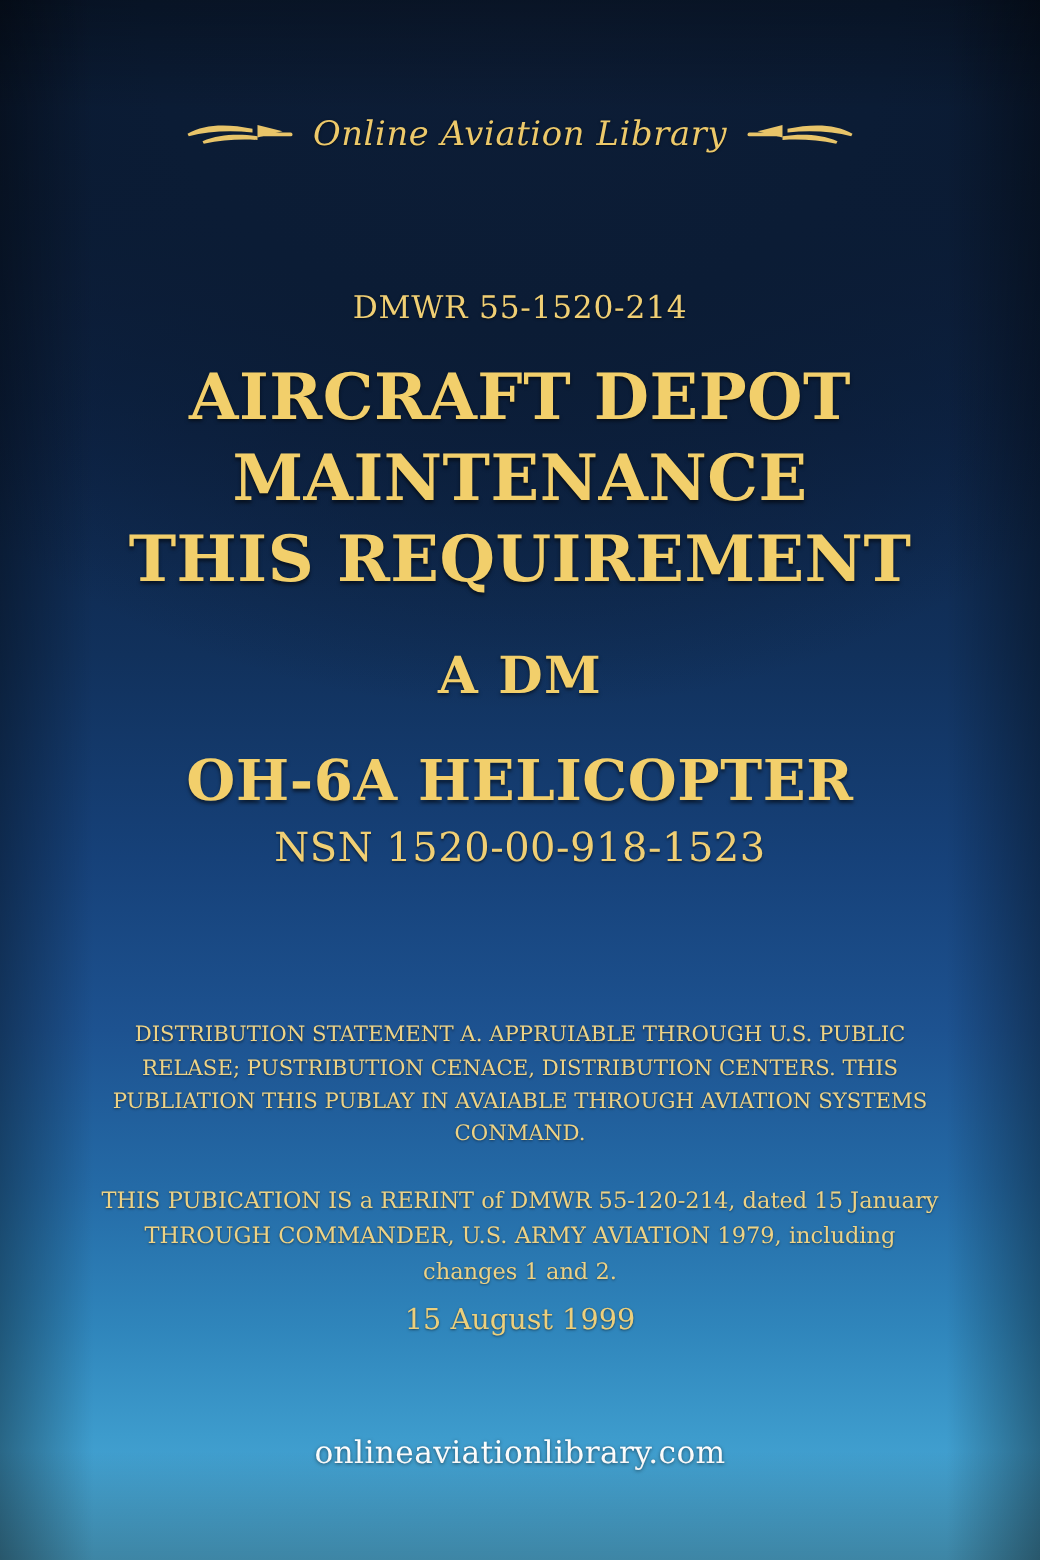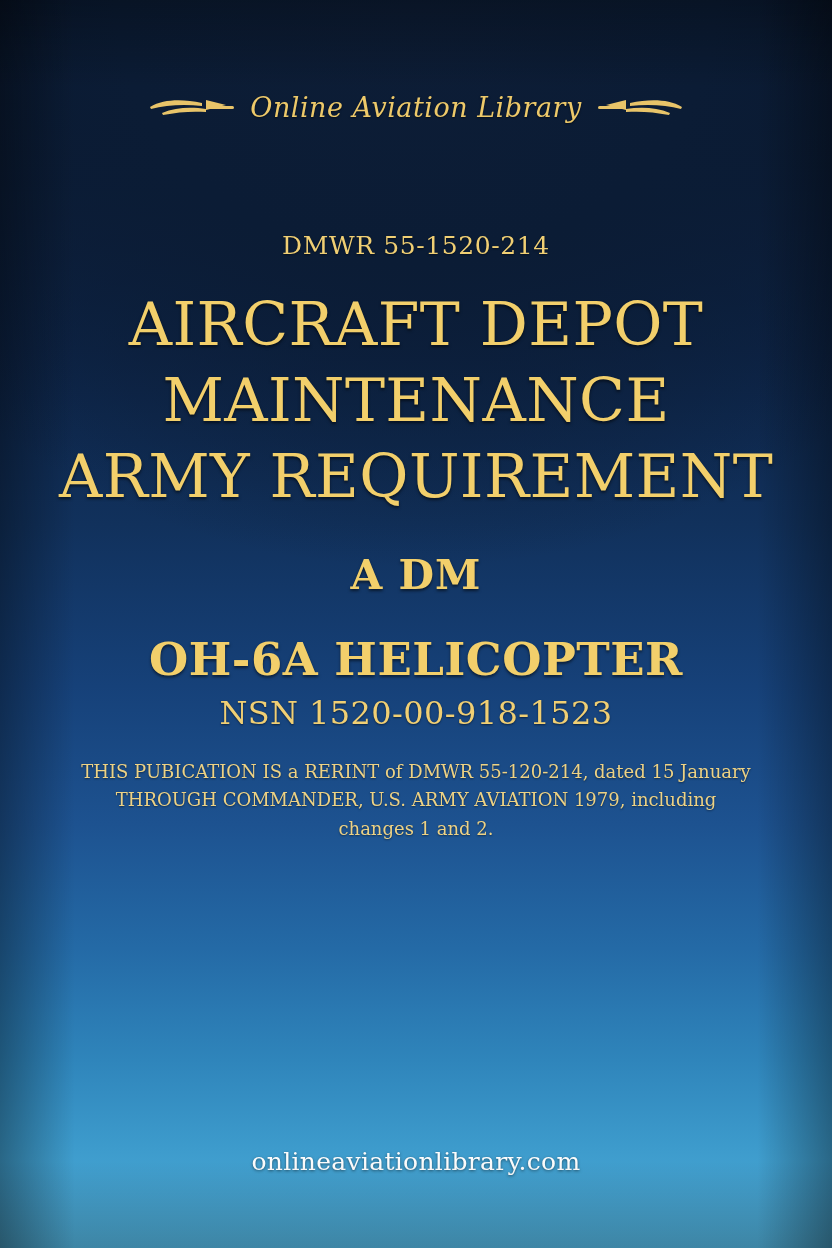--- a/index.html
+++ b/index.html
@@ -86,22 +86,22 @@
     font-family: "DejaVu Serif", serif;
     font-size: 25px;
     letter-spacing: 0.6px;
     color: #f0cf74;
     text-shadow: 0 1px 2px rgba(0,0,0,0.5);
   }
 
   .main-title {
     margin-top: 26px;
     font-family: "DejaVu Serif", serif;
-    font-weight: normal;
-    font-size: 60px;
+    font-weight: bold;
+    font-size: 51px;
     line-height: 1.27;
     letter-spacing: 0.4px;
     color: #f2cf6b;
     text-shadow: 0 2px 3px rgba(0,0,0,0.55);
     width: 760px;
   }
 
   .sub-title {
     margin-top: 36px;
     font-family: "DejaVu Serif", serif;
@@ -206,31 +206,33 @@
           <path d="M58 6 L78 11 L58 16 Z"></path>
           <rect x="60" y="12" width="26" height="3" rx="1.5"></rect>
         </g>
       </svg>
     </div>
 
     <div class="doc-id">DMWR 55-1520-214</div>
 
     <div class="main-title">
       <div>AIRCRAFT DEPOT MAINTENANCE</div>
-      <div>ARMY REQUIREMENT</div>
+      <div>THIS REQUIREMENT</div>
     </div>
 
     <div class="sub-title">A DM</div>
 
     <div class="model-title">OH-6A HELICOPTER</div>
 
     <div class="nsn">NSN 1520-00-918-1523</div>
 
+    <div class="notice notice-distribution">DISTRIBUTION STATEMENT A. APPRUIABLE THROUGH U.S. PUBLIC RELASE; PUSTRIBUTION CENACE, DISTRIBUTION CENTERS. THIS PUBLIATION THIS PUBLAY IN AVAIABLE THROUGH AVIATION SYSTEMS CONMAND.</div>
 
     <div class="notice notice-reprint">THIS PUBICATION IS a RERINT of DMWR 55-120-214, dated 15 January THROUGH COMMANDER, U.S. ARMY AVIATION 1979, including changes 1 and 2.</div>
 
+    <div class="issue-date">15 August 1999</div>
 
   </div>
 
   <div class="footer">
     <div class="site-url">onlineaviationlibrary.com</div>
   </div>
 </div>
 
 </body></html>

